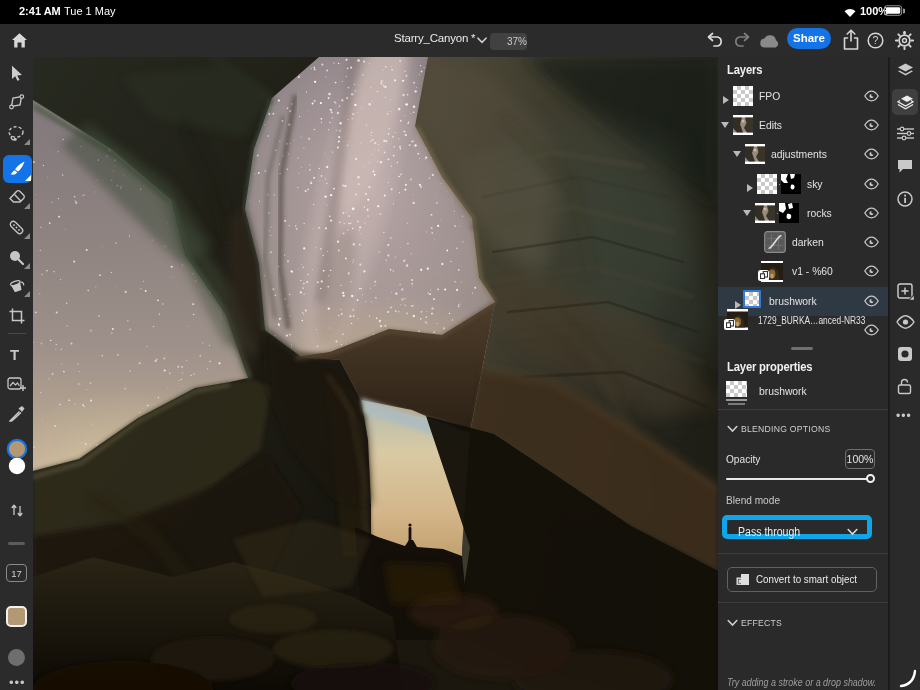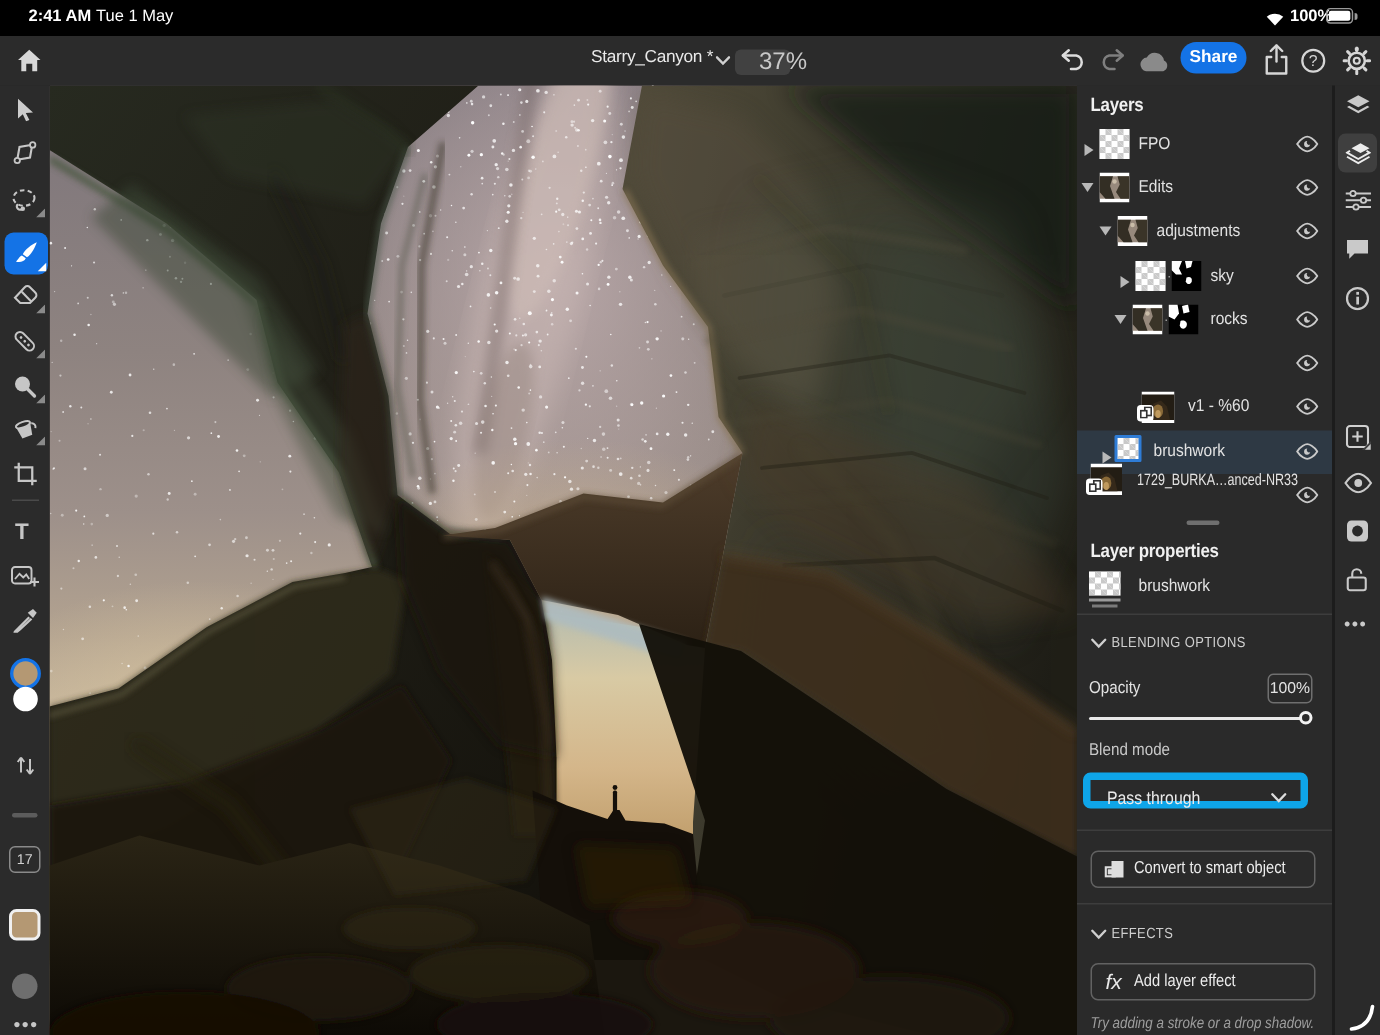--- a/index.html
+++ b/index.html
@@ -41,21 +41,21 @@
 </div>
 
 <div id="topbar">
   <svg class="abs" style="left:11px;top:8px" width="17" height="17" viewBox="0 0 17 17">
     <path d="M8.5 1.2 L16 8 L13.8 8 L13.8 15.5 L10.5 15.5 L10.5 10.5 L6.5 10.5 L6.5 15.5 L3.2 15.5 L3.2 8 L1 8 Z" fill="#d8d8d8"></path>
   </svg>
   <div class="abs" style="left:394px;top:8px;font-size:11.5px;letter-spacing:-0.2px;color:#e9e9e9;">Starry_Canyon *</div>
   <svg class="abs" style="left:477px;top:13px" width="10" height="7" viewBox="0 0 10 7">
       <path d="M1 1.2 L5 5.4 L9 1.2" stroke="#cfcfcf" stroke-width="1.6" fill="none" stroke-linecap="round"></path>
     </svg>
-  <div class="abs" style="left:490px;top:8.5px;width:37px;height:17px;background:#414141;border-radius:4px;color:#c9c9c9;font-size:16px;text-align:right;line-height:17px;padding-left:16px;">37%</div>
+  <div class="abs" style="left:490px;top:8.5px;width:37px;height:17px;background:#414141;border-radius:4px;color:#c9c9c9;font-size:10px;text-align:right;line-height:17px;padding-left:16px;">37%</div>
 
   <svg class="abs" style="left:705px;top:6px" width="20" height="20" viewBox="0 0 20 20">
     <path d="M7.5 3.5 L3.5 7 L7.5 10.5" stroke="#dcdcdc" stroke-width="1.7" fill="none" stroke-linecap="round" stroke-linejoin="round"></path>
     <path d="M3.8 7 L12.5 7 A4.6 4.6 0 0 1 12.5 16 L9 16" stroke="#dcdcdc" stroke-width="1.7" fill="none" stroke-linecap="round"></path>
   </svg>
   <svg class="abs" style="left:732px;top:6px" width="20" height="20" viewBox="0 0 20 20">
     <path d="M12.5 3.5 L16.5 7 L12.5 10.5" stroke="#7f7f7f" stroke-width="1.7" fill="none" stroke-linecap="round" stroke-linejoin="round"></path>
     <path d="M16.2 7 L7.5 7 A4.6 4.6 0 0 0 7.5 16 L11 16" stroke="#7f7f7f" stroke-width="1.7" fill="none" stroke-linecap="round"></path>
   </svg>
   <svg class="abs" style="left:758px;top:9px" width="23" height="16" viewBox="0 0 23 16">
@@ -1427,20 +1427,33 @@
       </svg>
     <div class="abs" style="left:58.5px;top:14px;width:1.5px;height:1.5px;background:#999;"></div>
     <svg class="abs" style="left:61px;top:4.5px" width="20" height="20" viewBox="0 0 20 20">
         <rect width="20" height="20" fill="#000"></rect>
         <path d="M0 0 L6 0 L7 6 L4 10 L0 8 Z" fill="#fff"></path>
         <path d="M9 1 L13 0 L14 5 L10 6 Z" fill="#fff"></path>
         <path d="M8 11 C11 10 13 12 12 14.5 C11 17 8 16.5 7.5 14 Z" fill="#fff"></path>
       </svg>
     <div class="rname" style="left:89px;top:8px;">rocks</div>
   </div>
+  <div class="row" style="top:170.5px;">
+    <svg class="abs" style="left:46px;top:3.5px" width="22" height="22" viewBox="0 0 22 22">
+      <rect x="0.7" y="0.7" width="20.6" height="20.6" rx="2.5" fill="#585858" stroke="#8a8a8a" stroke-width="1.2"></rect>
+      <g stroke="#777" stroke-width="0.7">
+          <line x1="7.6" y1="3" x2="7.6" y2="19"></line>
+          <line x1="14.4" y1="3" x2="14.4" y2="19"></line>
+          <line x1="3" y1="7.6" x2="19" y2="7.6"></line>
+          <line x1="3" y1="14.4" x2="19" y2="14.4"></line>
+        </g>
+      <path d="M4.5 17.5 C9 17 13 5 17.5 4.5" fill="none" stroke="#dcdcdc" stroke-width="1.7"></path>
+    </svg>
+    <div class="rname" style="left:74px;top:8px;">darken</div>
+  </div>
   <div class="row" style="top:199.5px;">
     <svg class="abs" style="left:43px;top:4px" width="22" height="21" viewBox="0 0 22 21">
         <rect width="22" height="21" fill="#fff"></rect>
         <rect y="2" width="22" height="17" fill="#231d14"></rect>
         <path d="M4 19 L8 8 L13 6 L17 10 L19 19 Z" fill="#35291a"></path>
         <ellipse cx="11" cy="13" rx="3.4" ry="4.4" fill="#8a6a38"></ellipse>
         <ellipse cx="11" cy="15" rx="1.8" ry="2.6" fill="#c09a5e"></ellipse>
       </svg>
     <div class="abs" style="left:40px;top:13px;width:11px;height:11px;background:#fff;border-radius:2.5px;"></div>
     <svg class="abs" style="left:41.5px;top:14.5px" width="8" height="8" viewBox="0 0 8 8">
@@ -1542,24 +1555,20 @@
     </svg>
     <span style="position:absolute;left:28px;top:5px;font-size:11.5px;display:inline-block;transform:scaleX(0.85);transform-origin:0 0;">Convert to smart object</span>
   </div>
   <div class="abs" style="left:0;top:545px;width:170px;height:1px;background:#3d3d3d;"></div>
 
   <svg class="abs" style="left:9px;top:562px" width="11" height="8" viewBox="0 0 11 8">
       <path d="M1.2 1.5 L5.5 6 L9.8 1.5" stroke="#cfcfcf" stroke-width="1.6" fill="none" stroke-linecap="round"></path>
     </svg>
   <div class="abs seclbl" style="left:23px;top:560px;">EFFECTS</div>
 
-  <div class="btn" style="top:585px;">
-    <span style="position:absolute;left:9px;top:3px;font-size:14px;font-style:italic;color:#e8e8e8;">fx</span>
-    <span style="position:absolute;left:28px;top:5px;font-size:11.5px;display:inline-block;transform:scaleX(0.85);transform-origin:0 0;">Add layer effect</span>
-  </div>
   <div class="abs" style="left:9px;top:619px;font-size:10.5px;font-style:italic;color:#9e9e9e;white-space:nowrap;transform:scaleX(0.85);transform-origin:0 0;">Try adding a stroke or a drop shadow.</div>
 </div>
 
 <div id="strip">
   <svg class="abs" style="left:7px;top:6px" width="17" height="15" viewBox="0 0 17 15">
     <path d="M8.5 0.5 L16 4.5 L8.5 8.5 L1 4.5 Z" fill="#c9c9c9"></path>
     <path d="M2.5 7.5 L8.5 10.8 L14.5 7.5 L16 8.3 L8.5 12.5 L1 8.3 Z" fill="#c9c9c9"></path>
   </svg>
   <div class="abs" style="left:2px;top:32px;width:26px;height:26px;background:#3f3f3f;border-radius:5px;"></div>
   <svg class="abs" style="left:7px;top:38px" width="17" height="15" viewBox="0 0 17 15">

